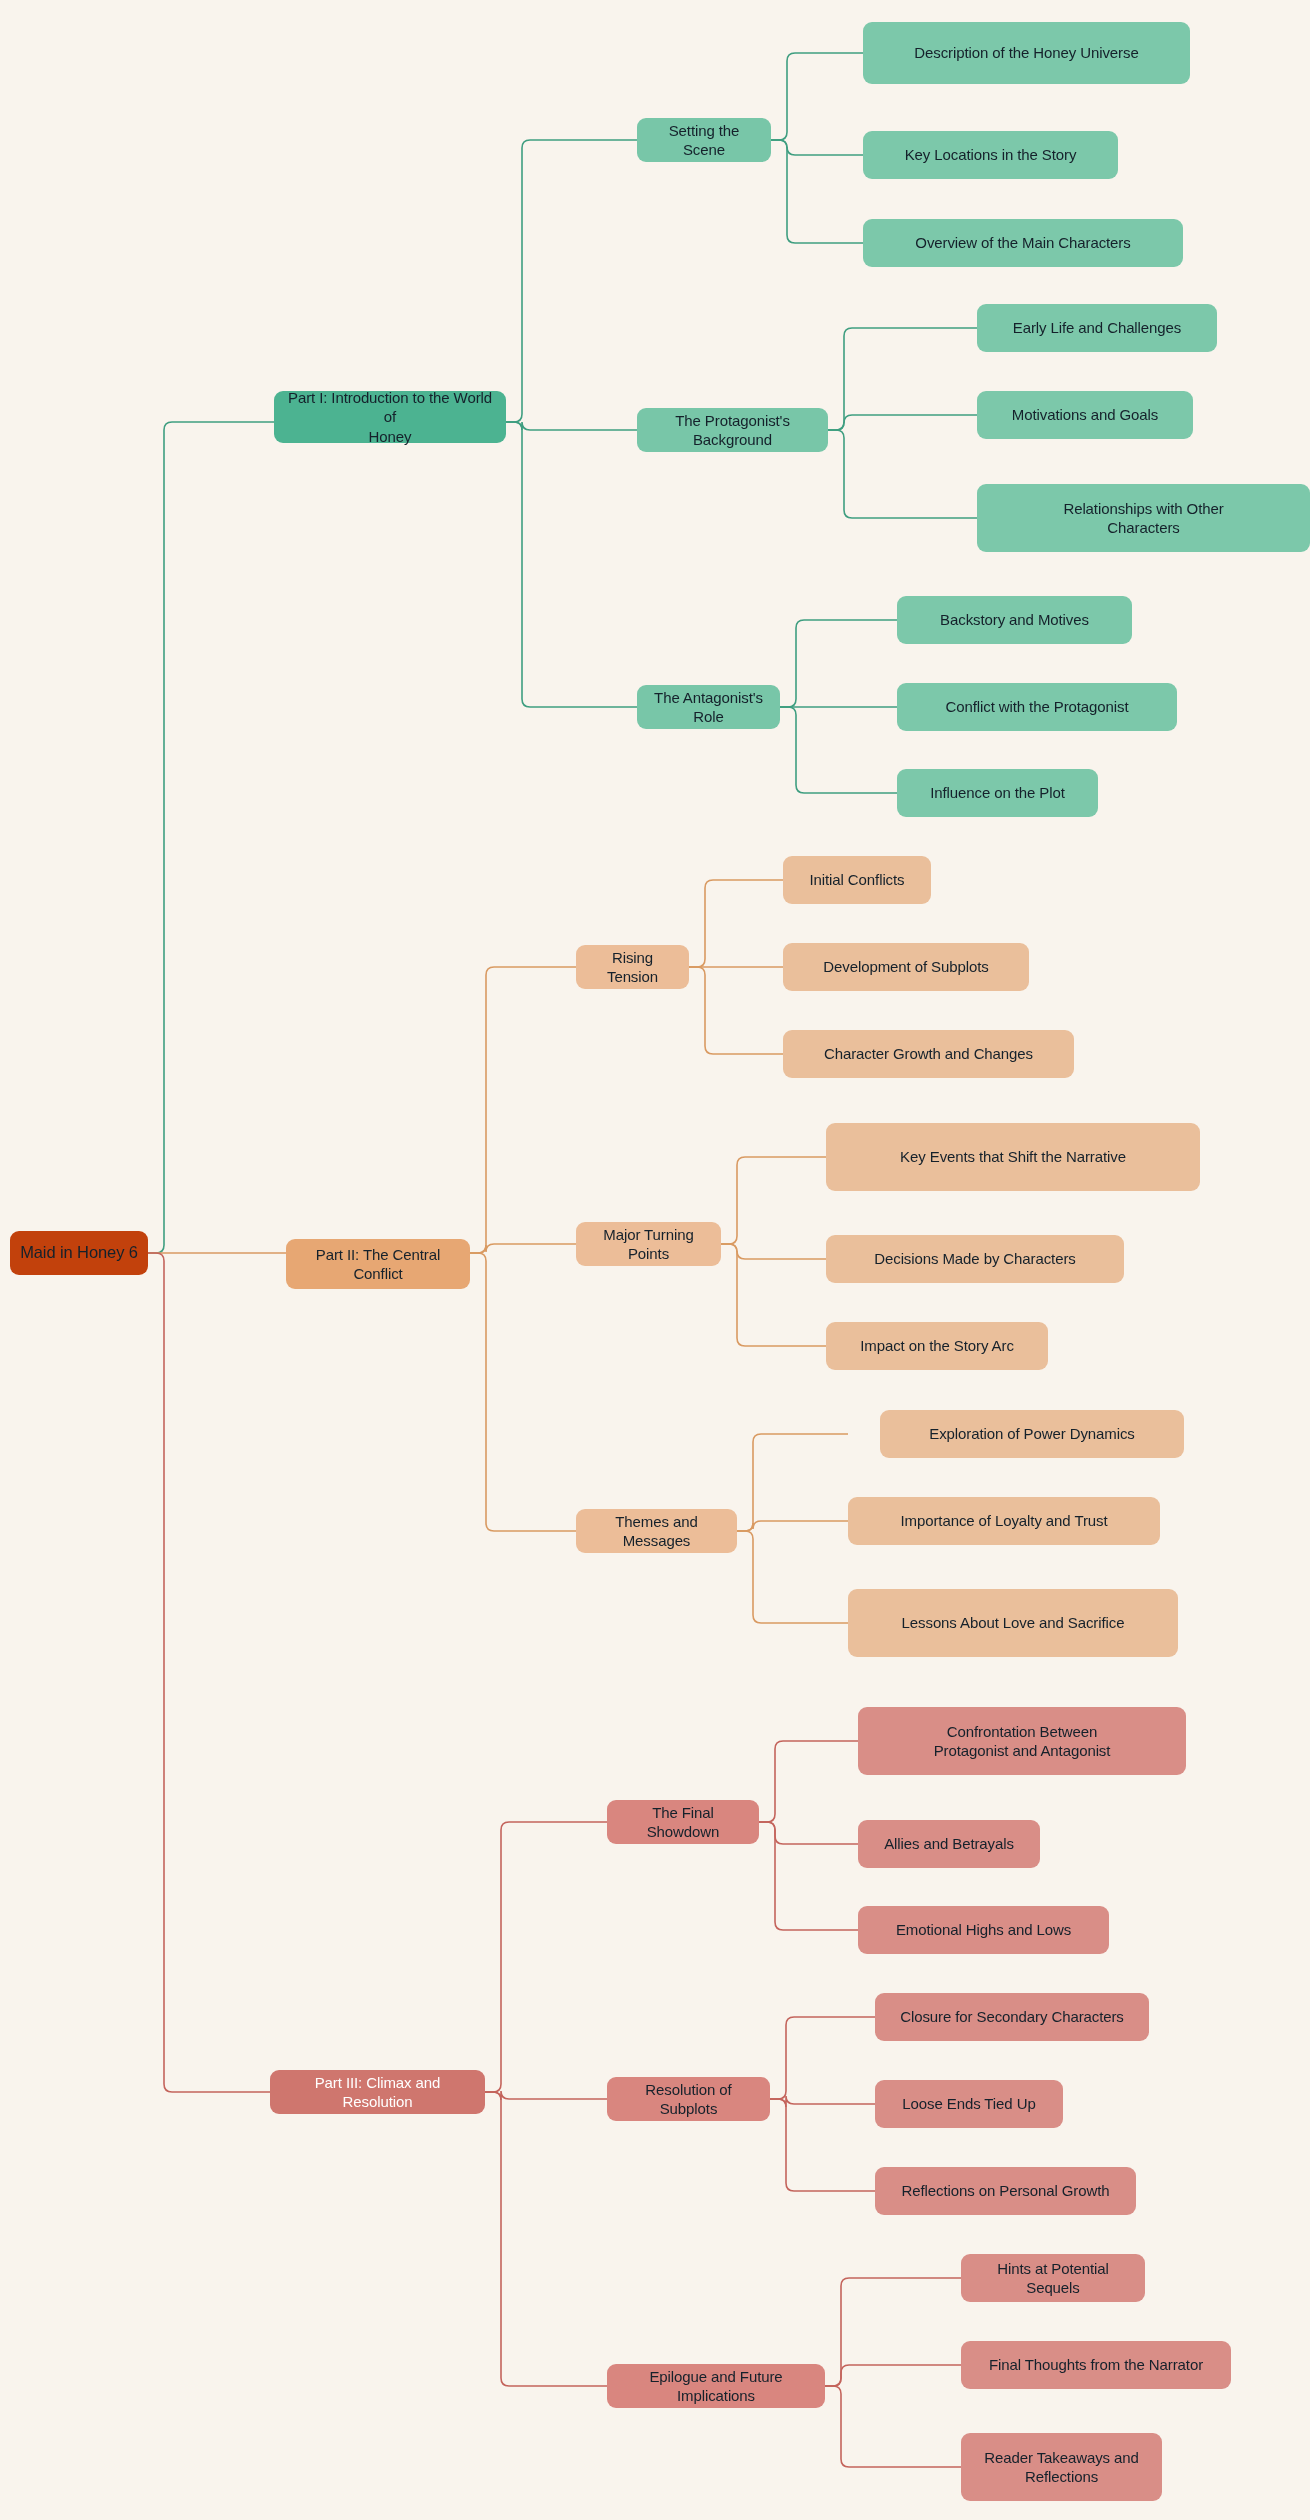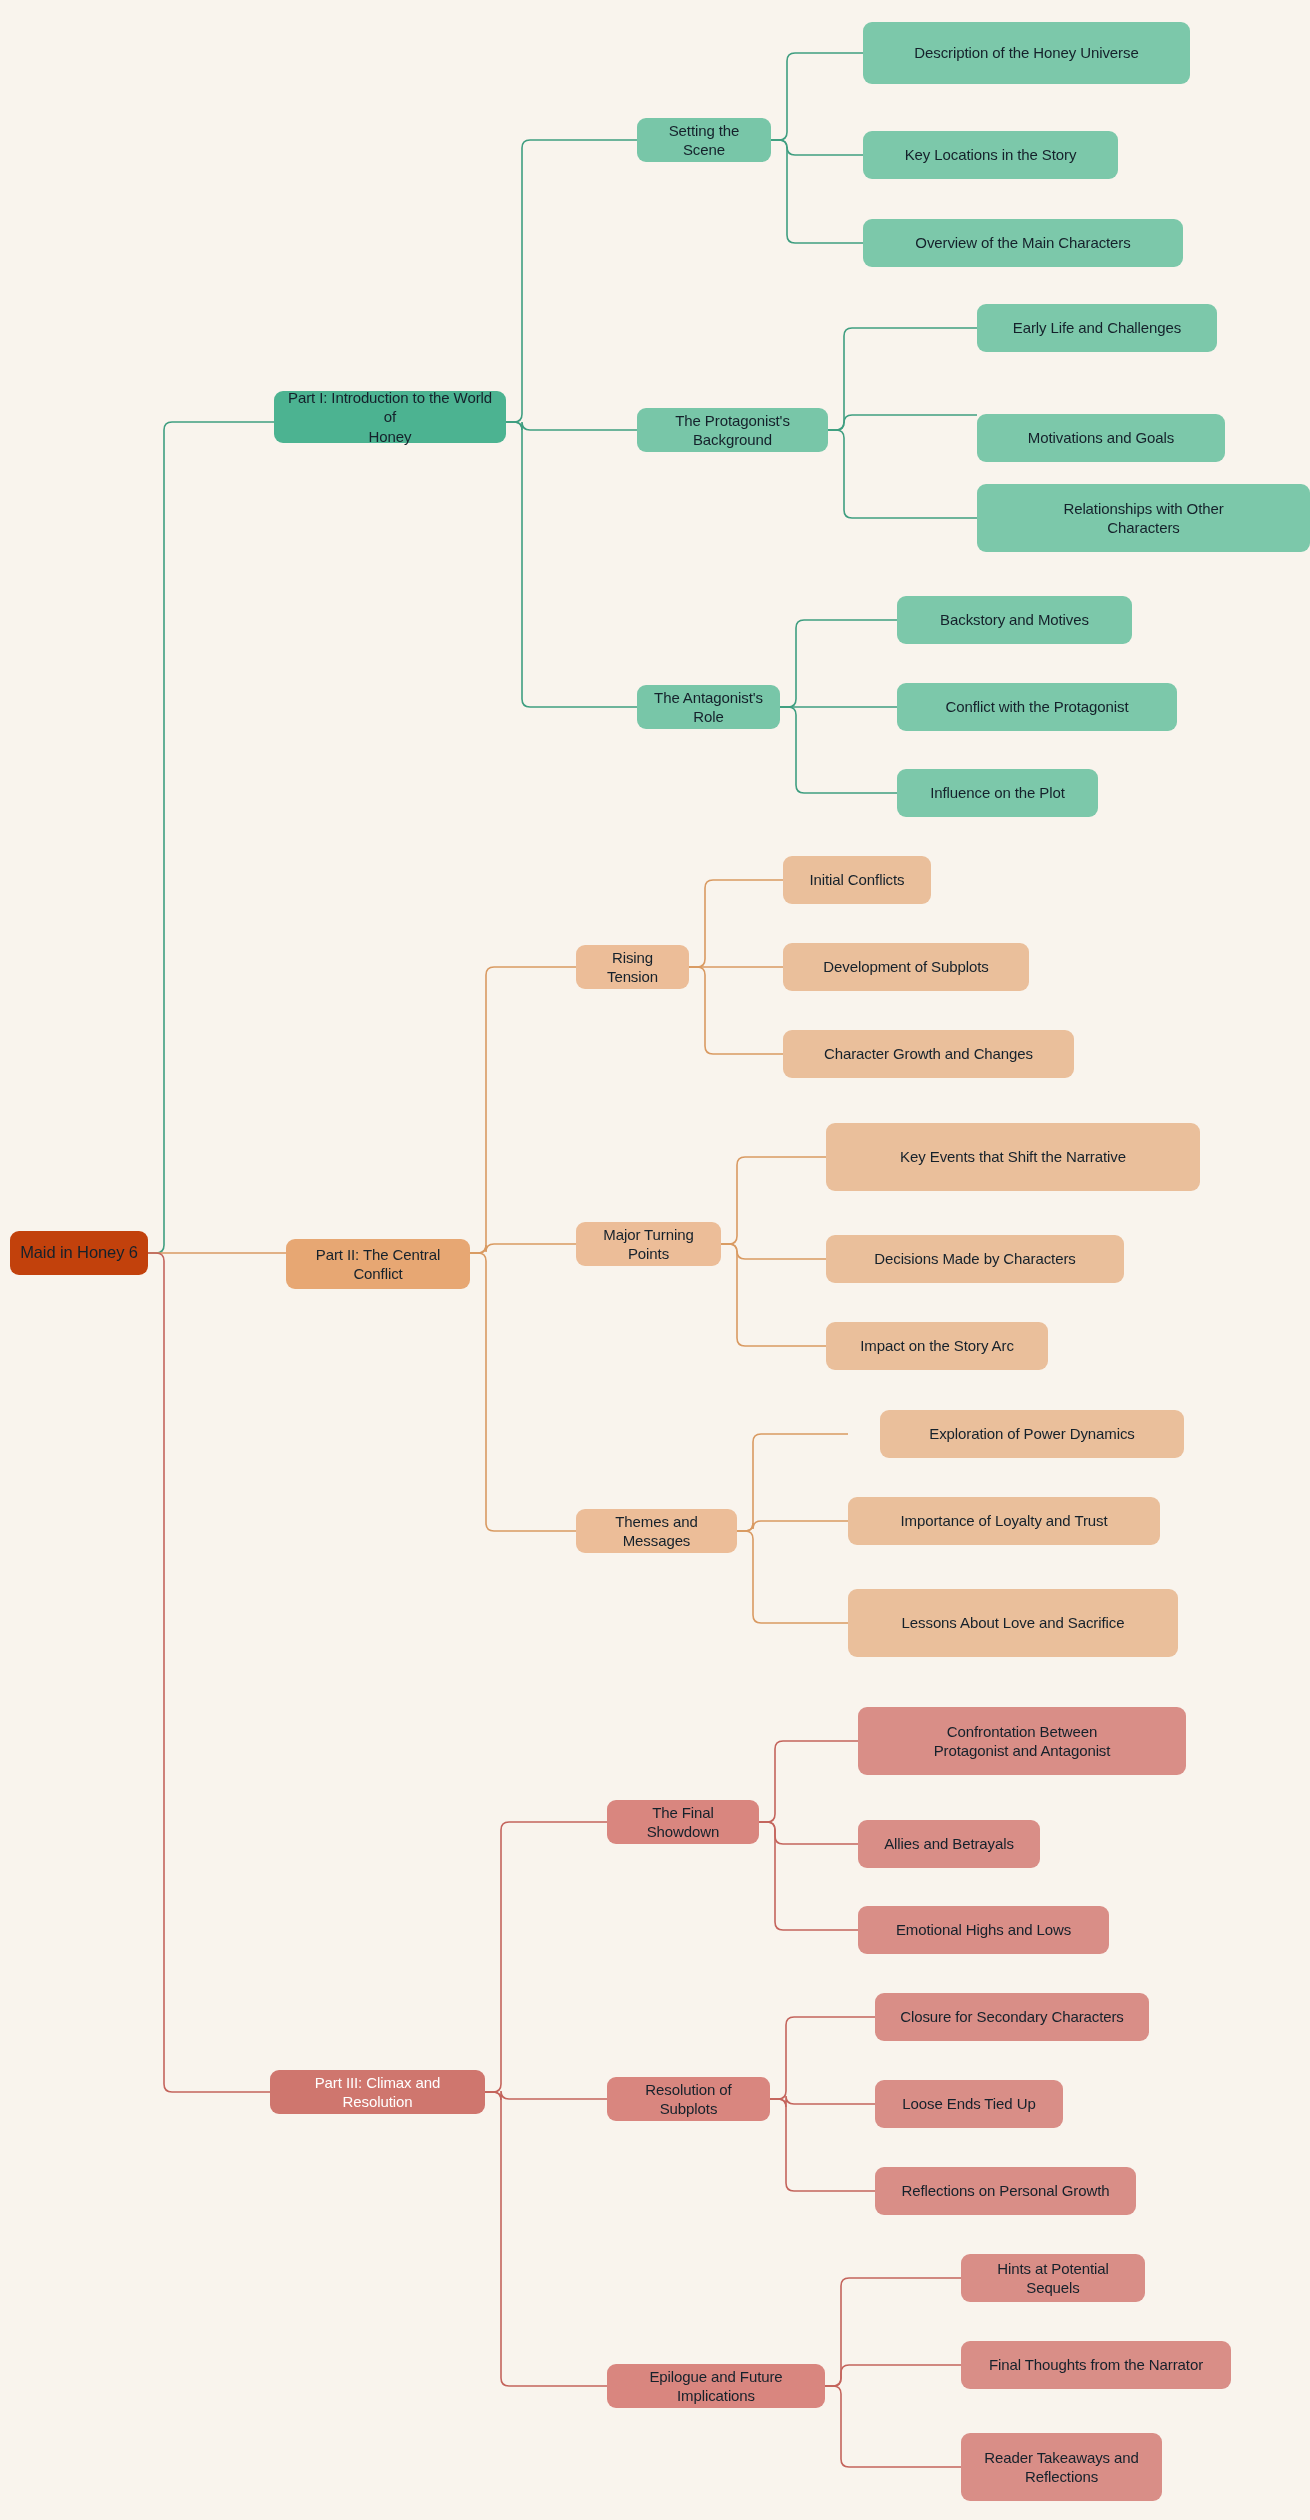--- a/index.html
+++ b/index.html
@@ -94,21 +94,21 @@
   <div id="nodes">
       <div class="node root" style="left: 10px; width: 138px; height: 44px; top: 1231px;">Maid in Honey 6</div>
       <div class="node l1-green" style="left: 274px; width: 232px; height: 52px; top: 391px;">Part I: Introduction to the World of
 Honey</div>
       <div class="node l2-green" style="left: 637px; width: 134px; height: 44px; top: 118px;">Setting the Scene</div>
       <div class="node l3-green" style="left: 863px; width: 327px; height: 62px; top: 22px;">Description of the Honey Universe</div>
       <div class="node l3-green" style="left: 863px; width: 255px; height: 48px; top: 131px;">Key Locations in the Story</div>
       <div class="node l3-green" style="left: 863px; width: 320px; height: 48px; top: 219px;">Overview of the Main Characters</div>
       <div class="node l2-green" style="left: 637px; width: 191px; height: 44px; top: 408px;">The Protagonist's Background</div>
       <div class="node l3-green" style="left: 977px; width: 240px; height: 48px; top: 304px;">Early Life and Challenges</div>
-      <div class="node l3-green" style="left: 977px; width: 248px; height: 48px; top: 414px;">Motivations and Goals</div>
+      <div class="node l3-green" style="left: 977px; width: 216px; height: 48px; top: 391px;">Motivations and Goals</div>
       <div class="node l3-green" style="left: 977px; width: 333px; height: 68px; top: 484px;">Relationships with Other
 Characters</div>
       <div class="node l2-green" style="left: 637px; width: 143px; height: 44px; top: 685px;">The Antagonist's Role</div>
       <div class="node l3-green" style="left: 897px; width: 235px; height: 48px; top: 596px;">Backstory and Motives</div>
       <div class="node l3-green" style="left: 897px; width: 280px; height: 48px; top: 683px;">Conflict with the Protagonist</div>
       <div class="node l3-green" style="left: 897px; width: 201px; height: 48px; top: 769px;">Influence on the Plot</div>
       <div class="node l1-orange" style="left: 286px; width: 184px; height: 50px; top: 1231px; margin-top: 8px;">Part II: The Central Conflict</div>
       <div class="node l2-orange" style="left: 576px; width: 113px; height: 44px; top: 945px; border-radius: 9px;">Rising Tension</div>
       <div class="node l3-orange" style="left: 783px; width: 148px; height: 48px; top: 856px;">Initial Conflicts</div>
       <div class="node l3-orange" style="left: 783px; width: 246px; height: 48px; top: 943px;">Development of Subplots</div>

